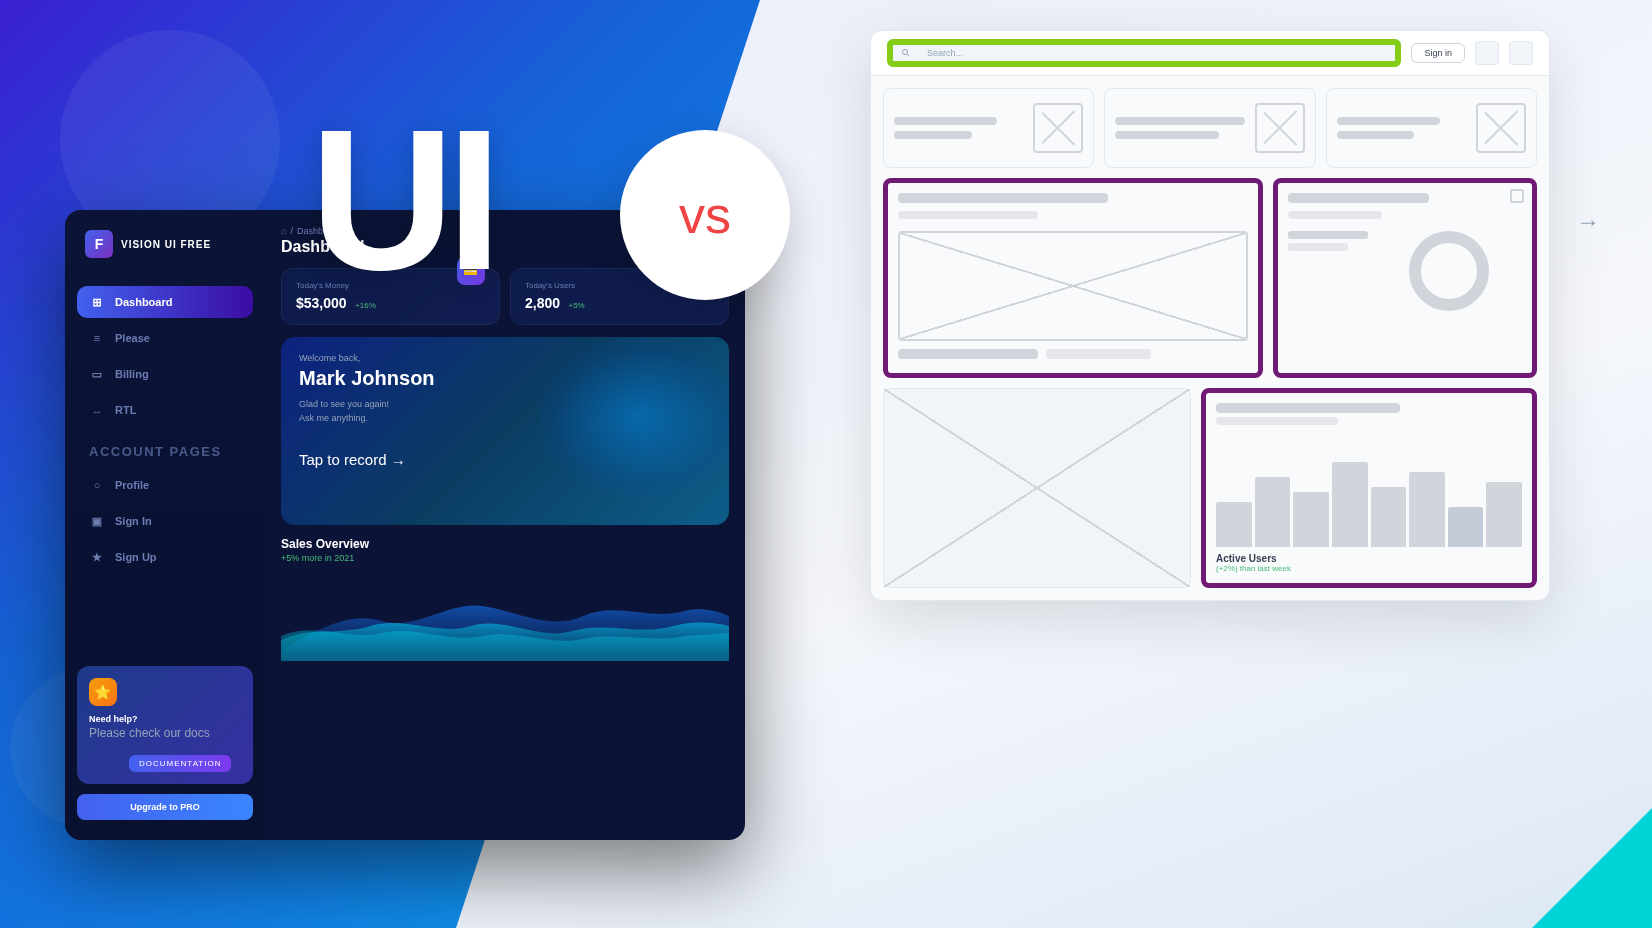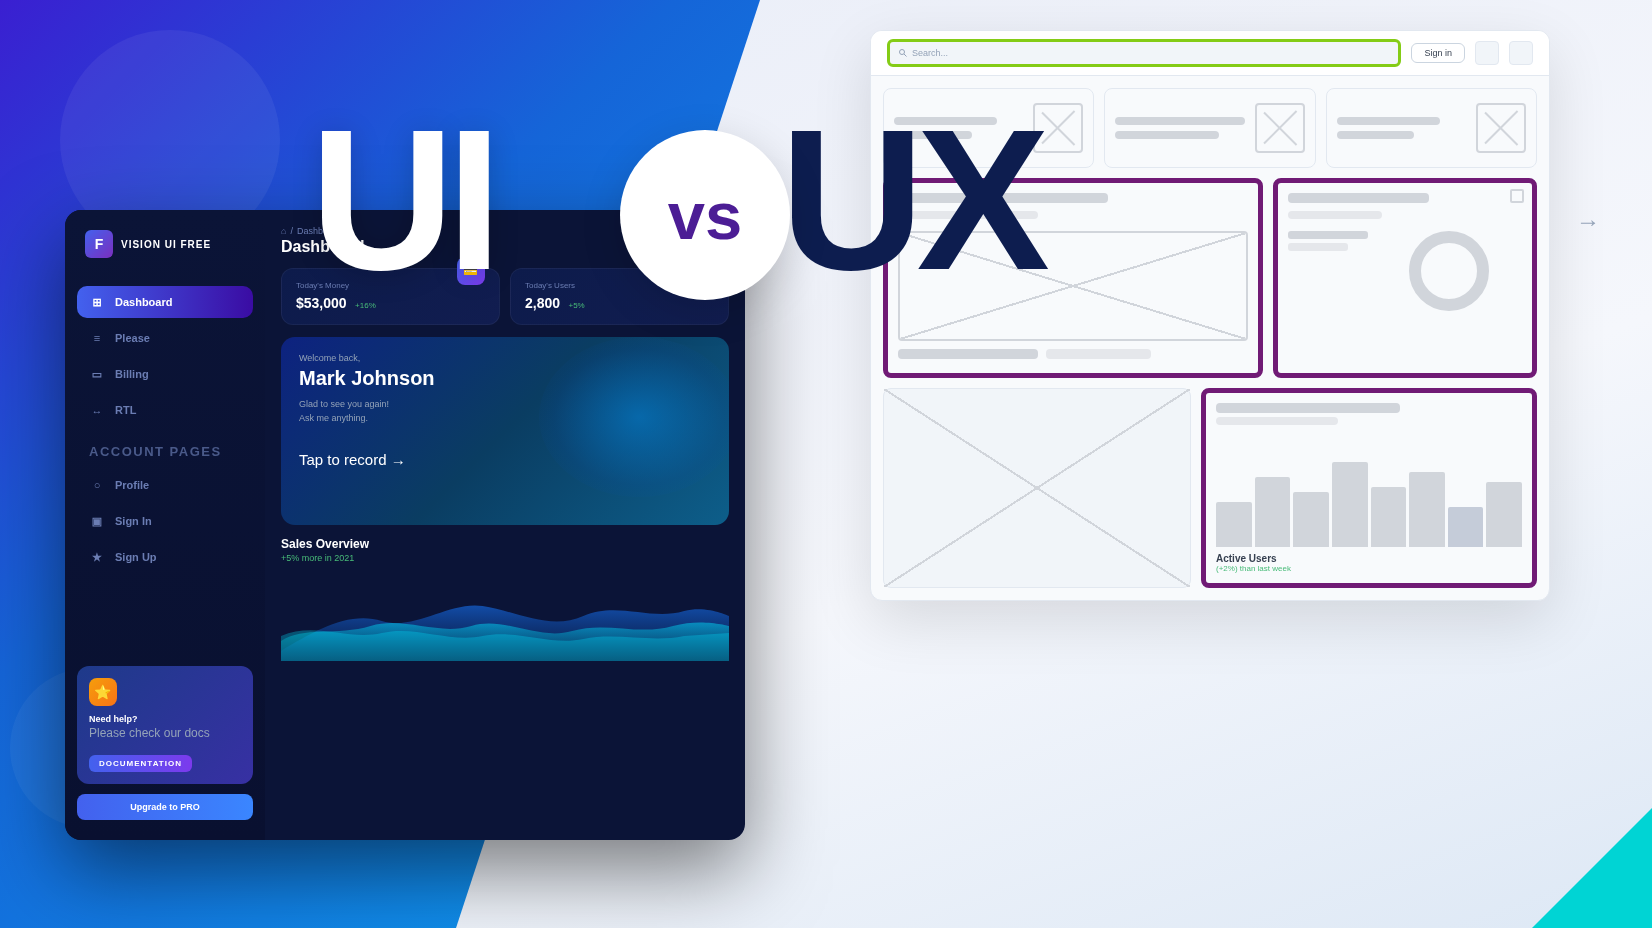--- a/index.html
+++ b/index.html
@@ -82,23 +82,23 @@
       height: 170px;
       border-radius: 50%;
       background: #ffffff;
       display: flex;
       align-items: center;
       justify-content: center;
       z-index: 15;
       box-shadow: 0 10px 40px rgba(0,0,0,0.15);
     }
     .vs-text {
-      font-size: 67px;
-      font-weight: 700;
-      color: #4c1d95;
+      font-size: 52px;
+      font-weight: 400;
+      color: #ef4444;
     }
 
     
     .big-ux {
       position: absolute;
       top: 100px;
       left: 780px;
       font-size: 200px;
       font-weight: 900;
       color: #0d1d4f;
@@ -221,25 +221,26 @@
       font-size: 12px;
       color: #94a3b8;
       margin-bottom: 12px;
     }
     .sidebar-help-btn {
       background: linear-gradient(90deg, #4361ee, #7c3aed);
       border: none;
       border-radius: 6px;
       color: #fff;
       font-size: 8px;
-      font-weight: 700;
+      font-weight: 400;
       padding: 4px 10px;
       letter-spacing: 1px;
       cursor: pointer;
       text-transform: uppercase;
+      margin-left: 40px;
     }
 
     .sidebar-upgrade-btn {
       background: linear-gradient(90deg, #4361ee, #3a86ff);
       border: none;
       border-radius: 8px;
       color: #fff;
       font-size: 9px;
       font-weight: 700;
       padding: 8px;
@@ -398,25 +399,25 @@
       align-items: center;
       gap: 10px;
       border-bottom: 1px solid #e2e8f0;
     }
 
     .wf-search-bar {
       flex: 1;
       height: 28px;
       background: #f1f5f9;
       border-radius: 6px;
-      border: 3px solid #84cc16;
+      border: 6px solid #84cc16;
       display: flex;
       align-items: center;
       padding: 0 8px;
-      gap: 4px;
+      gap: 16px;
     }
     .wf-search-text {
       font-size: 9px;
       color: #94a3b8;
     }
 
     .wf-signin-btn {
       background: white;
       border: 1px solid #cbd5e0;
       border-radius: 6px;
@@ -595,21 +596,20 @@
 <div class="deco-circle-2"></div>
 
 <div class="content-layer">
 
   <div class="big-ui">UI</div>
 
   <div class="vs-circle">
     <span class="vs-text">vs</span>
   </div>
 
-  <div class="big-ux">UX</div>
 
   <div class="dashboard-wrapper">
     <div class="dashboard-inner">
 
       <div class="sidebar">
         <div class="sidebar-logo">
           <div class="sidebar-logo-icon">
             <span>F</span>
           </div>
           <span class="sidebar-logo-text">VISION UI FREE</span>

